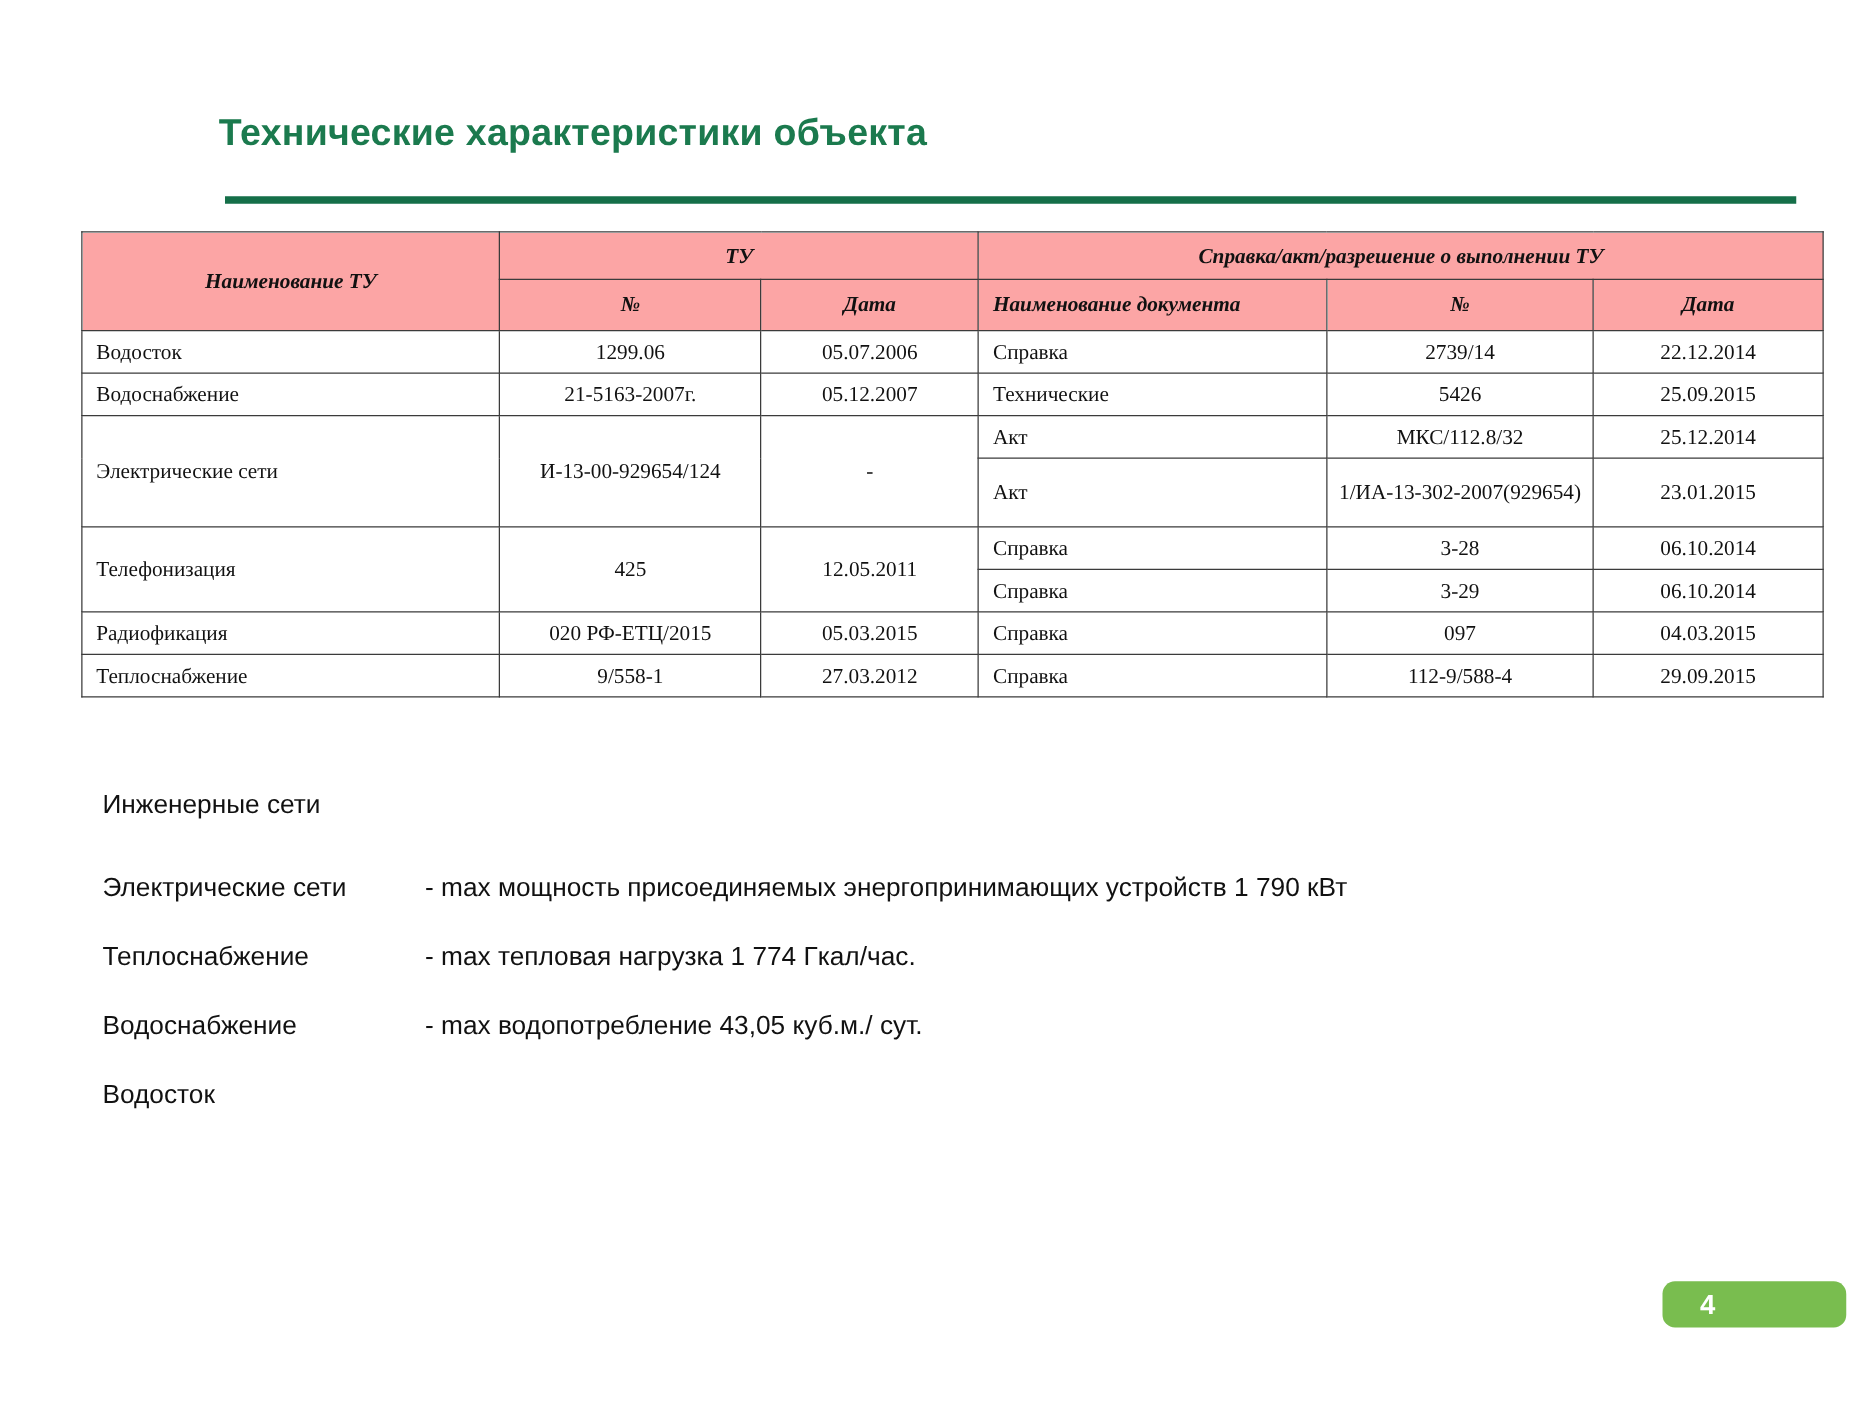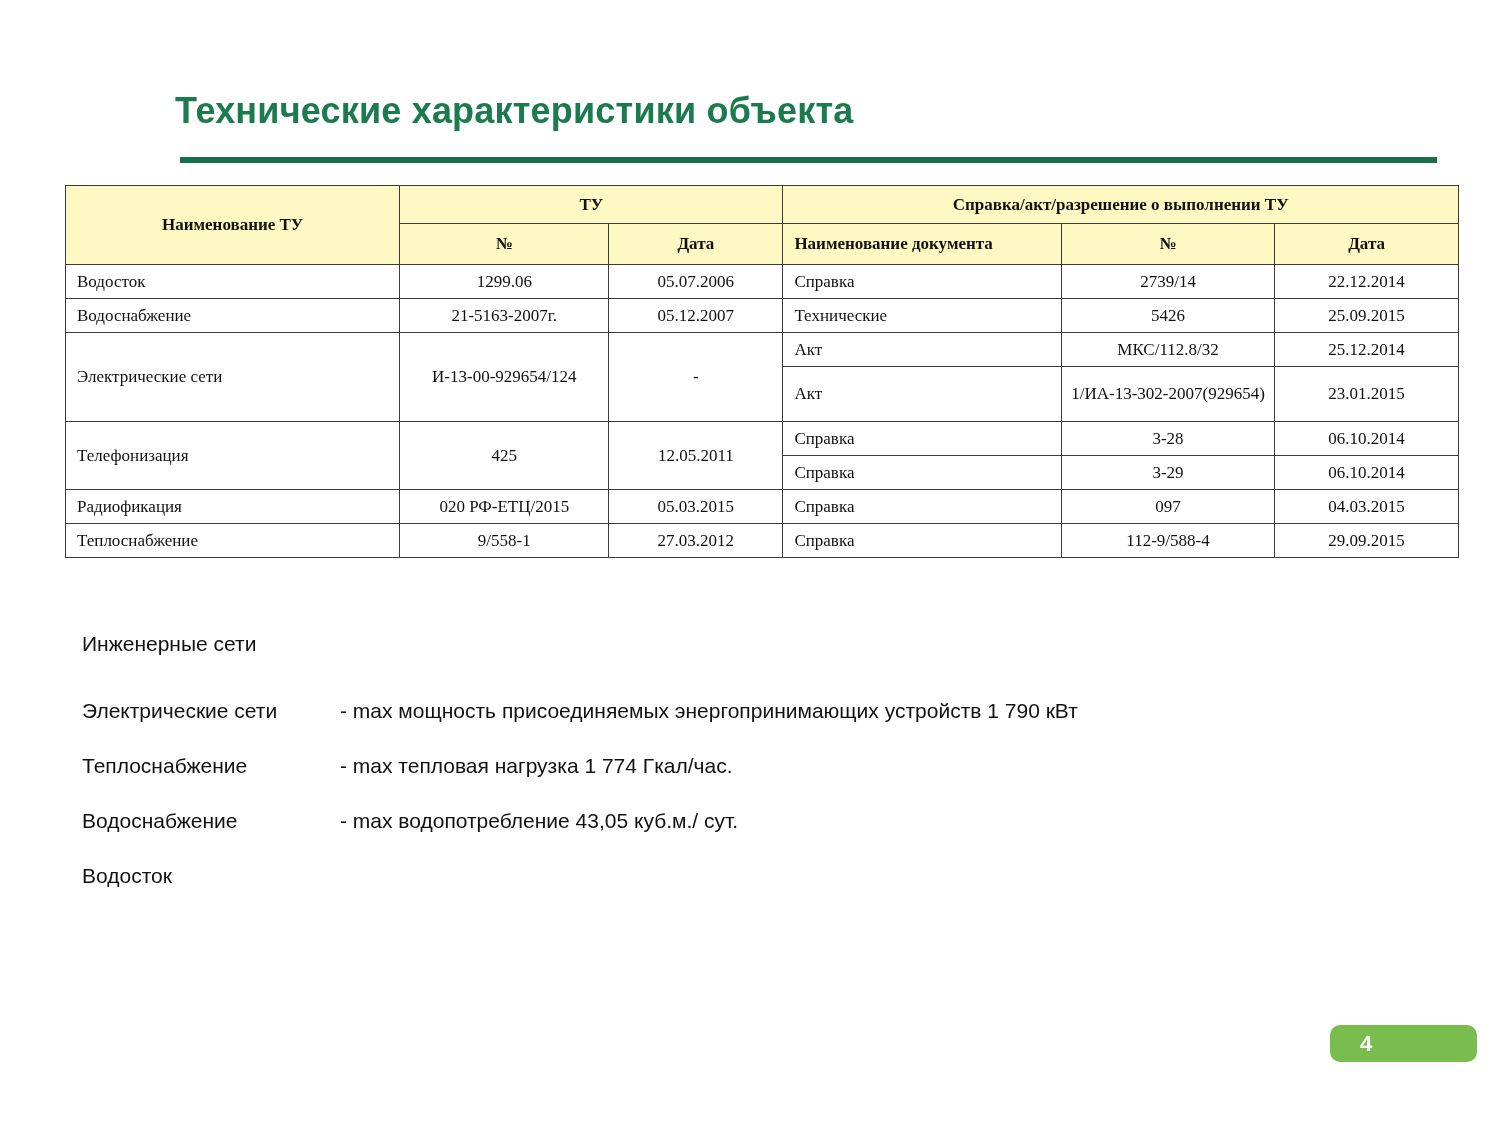--- a/index.html
+++ b/index.html
@@ -10,21 +10,21 @@
     background: #ffffff;
     overflow: hidden;
     font-family: "Liberation Sans", sans-serif;
   }
 
   
   .title {
     position: absolute;
     left: 175px;
     top: 90px;
-    font-size: 36px;
+    font-size: 30px;
     font-weight: bold;
     color: #1b7a4e;
     letter-spacing: 0.2px;
   }
   .title-rule {
     position: absolute;
     left: 180px;
     top: 157px;
     width: 1257px;
     height: 6px;
@@ -45,22 +45,23 @@
   }
   .tu-table td, .tu-table th {
     border: 1.6px solid #3b3b3b;
     vertical-align: middle;
     text-align: center;
     padding: 2px 6px;
     line-height: 1.25;
     overflow: hidden;
   }
   .tu-table th {
-    background: #fef9c3;
+    background: #fca5a5;
     font-weight: bold;
+    font-style: italic;
   }
   .tu-table td.left, .tu-table th.left { text-align: left; padding-left: 11px; }
   .hr1 { height: 38px; }
   .hr2 { height: 41px; }
   .r37 { height: 34px; }
   .r58 { height: 55px; }
 
   
   .notes {
     position: absolute;

